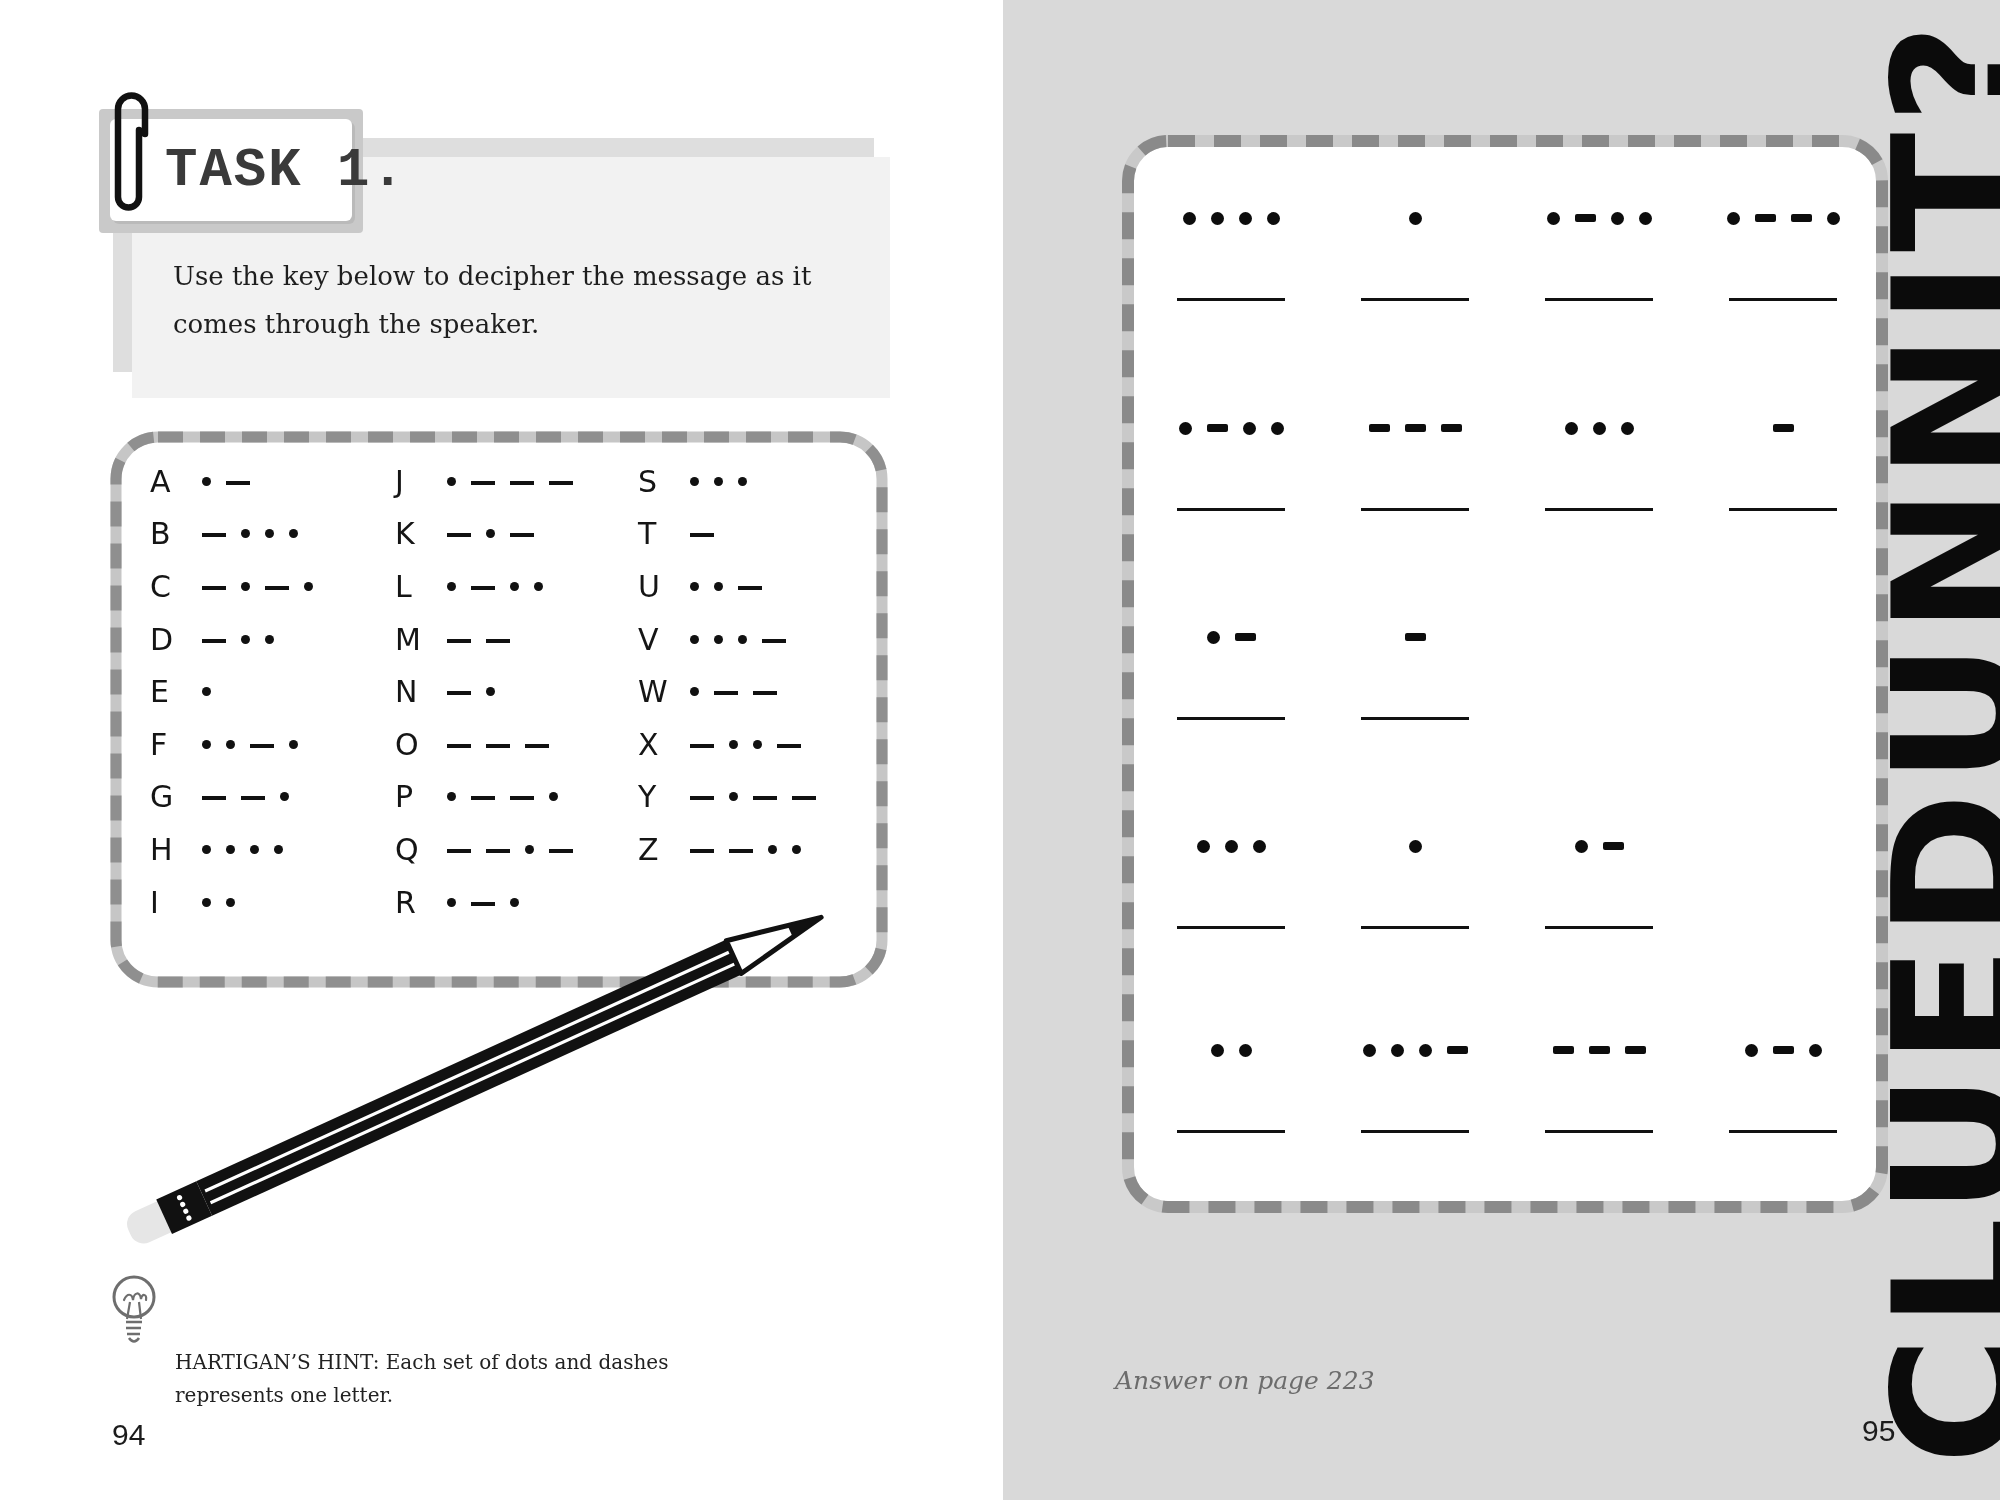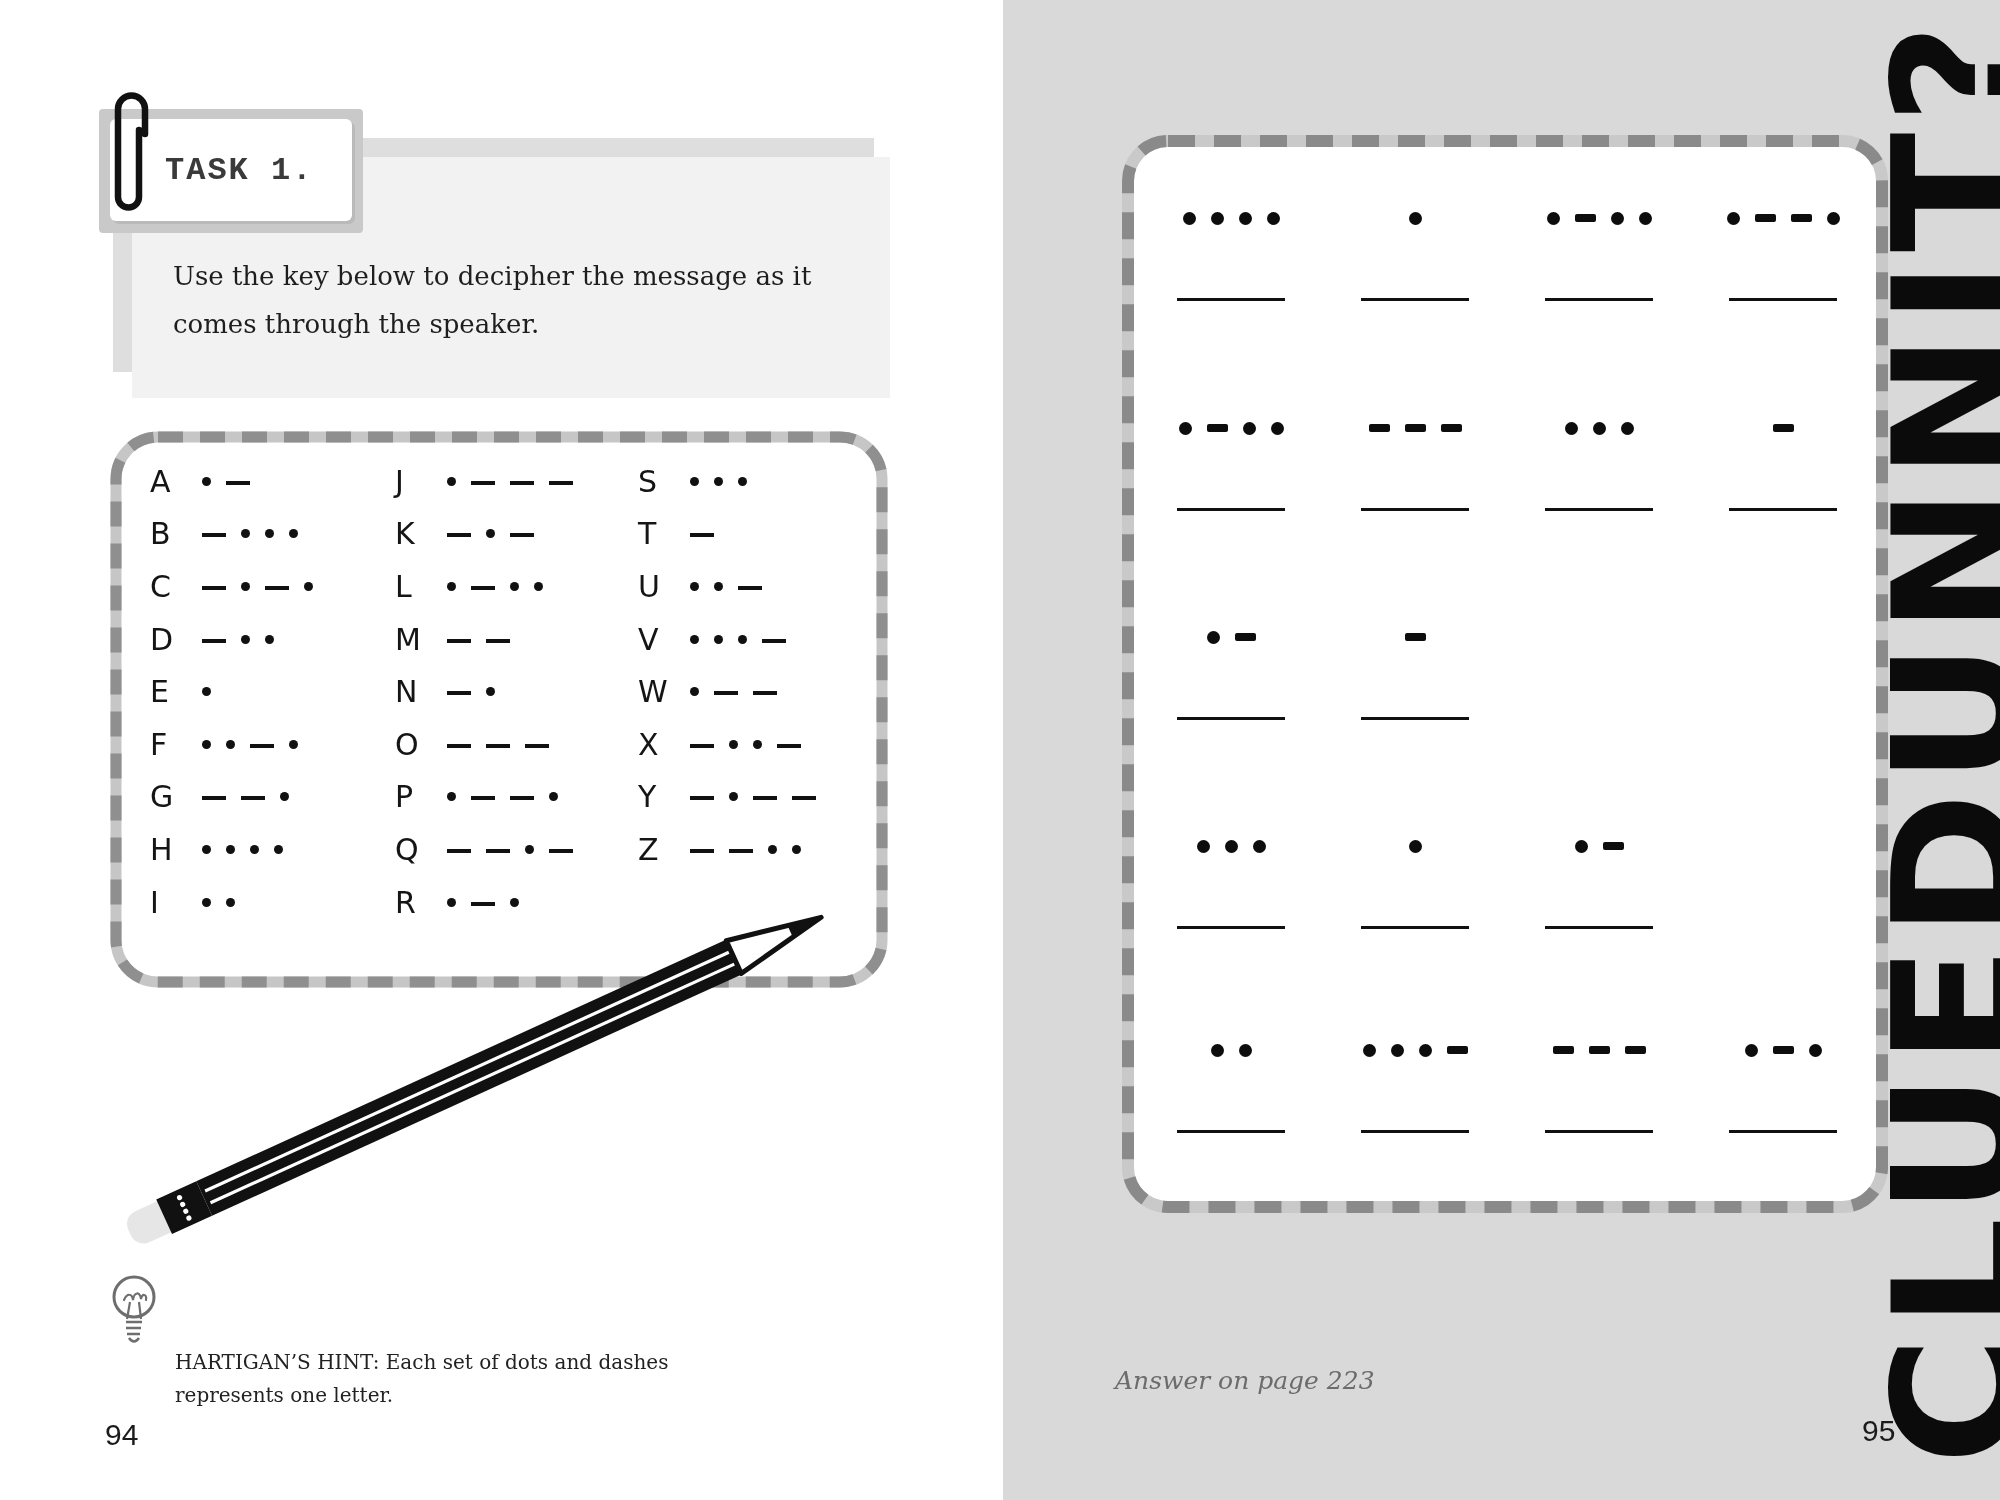--- a/index.html
+++ b/index.html
@@ -8,38 +8,38 @@
   .abs{position:absolute;}
 
   
   #backing{left:113px;top:138px;width:761px;height:234px;background:#dedede;}
   #instr-panel{left:132px;top:157px;width:758px;height:241px;background:#f2f2f2;}
   #instruction{left:173px;top:252px;width:725px;font-size:26px;line-height:48px;color:#1e1e1e;}
   #task-frame{left:99px;top:109px;width:264px;height:124px;background:#c9c9c9;border-radius:4px;}
   #task-inner{position:absolute;left:11px;top:10px;right:11px;bottom:12px;background:#ffffff;
               border-radius:6px;box-shadow:3px 3px 0 rgba(0,0,0,0.07);
               display:flex;align-items:center;padding-left:55px;box-sizing:border-box;}
-  #task-label{font-family:"Liberation Mono", monospace;font-weight:bold;font-size:32px;
+  #task-label{font-family:"Liberation Mono", monospace;font-weight:bold;font-size:54px;
               letter-spacing:2px;color:#3a3a3a;white-space:nowrap;}
 
   
   #key-box{left:110px;top:431px;width:778px;height:557px;}
   .key-col{position:absolute;top:24px;}
   .key-entry{display:flex;align-items:center;height:52.6px;}
   .key-letter{width:52px;font-family:"DejaVu Sans", sans-serif;font-size:30px;color:#151515;}
   .morse{display:flex;align-items:center;gap:15px;}
   .kdot{width:9px;height:9px;border-radius:50%;background:#111;}
   .kdash{width:24px;height:4px;background:#111;margin-top:3px;}
 
   
   #pencil-svg{left:40px;top:870px;}
   #bulb-svg{left:108px;top:1272px;}
   #hint-text{left:175px;top:1346px;width:560px;font-size:20px;line-height:33px;color:#222;}
   .pagenum{font-family:"Liberation Sans", sans-serif;font-size:30px;color:#1b1b1b;}
-  #page-left{left:105px;top:1418px;}
+  #page-left{left:112px;top:1418px;}
   #page-right{left:1862px;top:1414px;}
 
   
   #right-bg{left:1003px;top:0;width:997px;height:1500px;background:#d9d9d9;}
   #puzzle-box{left:1122px;top:135px;width:766px;height:1078px;}
   #puzzle-fill{position:absolute;left:5px;top:5px;right:5px;bottom:5px;background:#fff;border-radius:38px;}
   .prow{position:absolute;left:17px;width:736px;display:grid;grid-template-columns:repeat(4,1fr);}
   .pcell{display:flex;flex-direction:column;align-items:center;}
   .pcode{height:16px;display:flex;align-items:center;gap:21px;}
   .pdot{width:13px;height:13px;border-radius:50%;background:#0d0d0d;}

